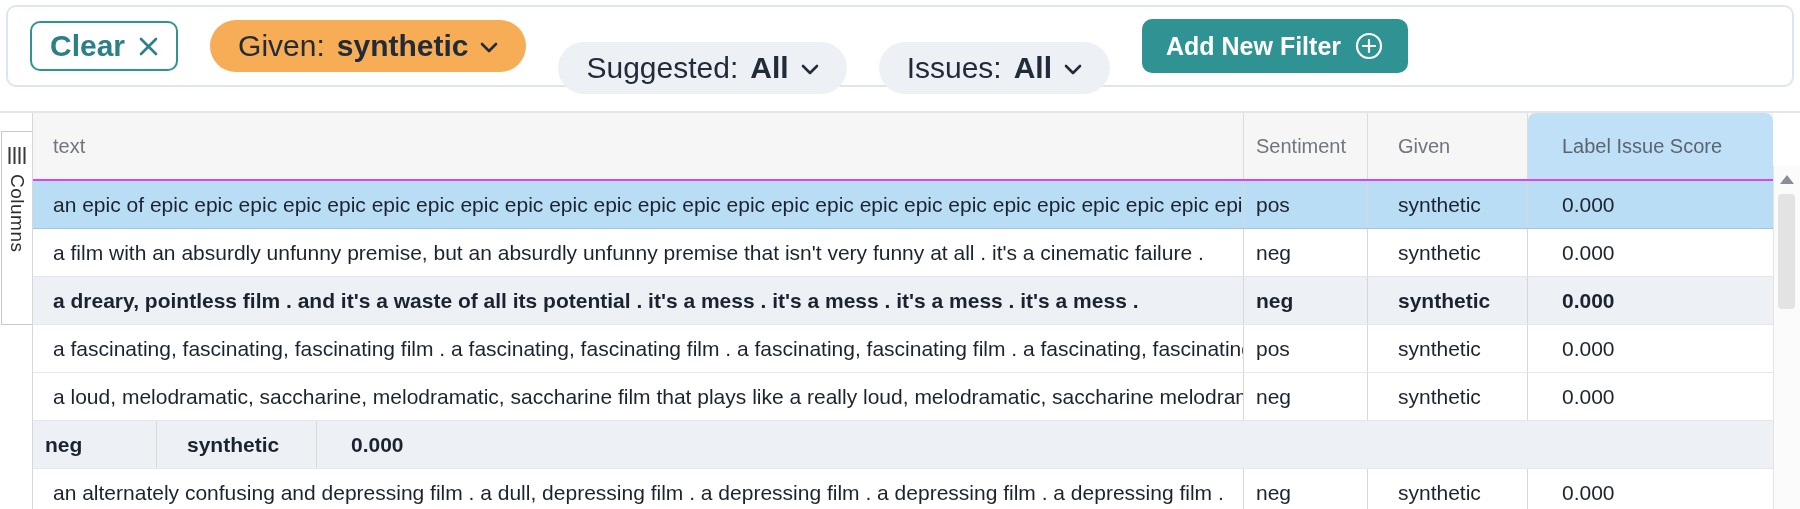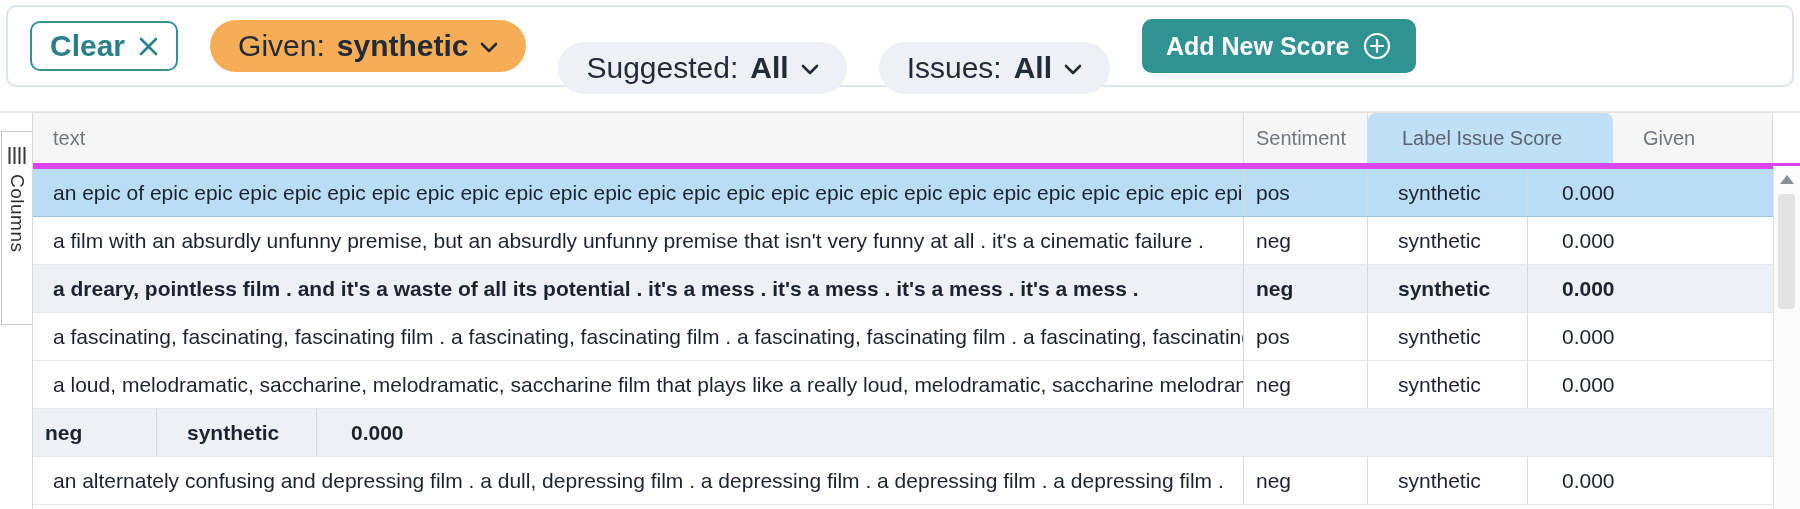--- a/index.html
+++ b/index.html
@@ -44,21 +44,21 @@
   .side-tab-label{
     position:absolute;top:42px;left:50%;transform:translateX(-50%);
     writing-mode:vertical-rl;font-size:19px;color:#2d2d2d;letter-spacing:.5px;white-space:nowrap;
   }
 
   .table-area{
     position:absolute;top:113px;left:32px;right:0;bottom:0;
     border-left:1px solid #d7d7d7;box-sizing:border-box;display:flex;flex-direction:column;background:#fff;
   }
   .grid-header{
-    display:flex;height:56px;background:#f6f6f6;border-bottom:6px solid #d946ef;
+    display:flex;height:68px;background:#f6f6f6;border-bottom:2px solid #d946ef;
     box-sizing:border-box;color:#70757e;font-size:20px;flex:0 0 auto;
   }
   .gh-cell{display:flex;align-items:center;box-sizing:border-box;border-right:1px solid #dcdcdc;cursor:pointer;}
   .gh-text{flex:1;padding-left:20px;min-width:0;}
   .gh-sentiment{width:124px;padding-left:12px;}
   .gh-given{width:160px;padding-left:30px;}
   .gh-score{
     width:245px;padding-left:34px;border-right:none;
     background:var(--header_highlight_blue,#bfe0f6);border-radius:8px 8px 0 0;color:#5b6572;
   }
@@ -127,21 +127,21 @@
       <span>Issues:</span>
       <b>All</b>
       <span>
         <svg width="18" height="11" viewBox="0 0 18 11">
             <polyline points="2,2 9,9 16,2" fill="none" stroke="#222b38" stroke-width="2.6" stroke-linecap="round" stroke-linejoin="round"></polyline>
           </svg>
       </span>
     </button>
 
     <button class="add-btn">
-      <span>Add New Score</span>
+      <span>Add New Filter</span>
       <span>
         <svg width="30" height="30" viewBox="0 0 30 30">
             <circle cx="15" cy="15" r="12" fill="none" stroke="#fff" stroke-width="2.2"></circle>
             <path d="M15 9 V21 M9 15 H21" stroke="#fff" stroke-width="2.2" stroke-linecap="round"></path>
           </svg>
       </span>
     </button>
   </div>
 
   <div class="table-topline"></div>
@@ -153,22 +153,22 @@
         <i></i>
         <i></i>
       </span>
     <span class="side-tab-label">Columns</span>
   </div>
 
   <div class="table-area">
     <div class="grid-header">
       <div class="gh-cell gh-text">text</div>
       <div class="gh-cell gh-sentiment">Sentiment</div>
+      <div class="gh-cell gh-given">Given</div>
       <div class="gh-cell gh-score">Label Issue Score</div>
-      <div class="gh-cell gh-given">Given</div>
       <div class="gh-cell gh-scrollpad"></div>
     </div>
 
     <div class="grid-body" id="rows">
   <div class="row selected">
     <div class="cell c-text">an epic of epic epic epic epic epic epic epic epic epic epic epic epic epic epic epic epic epic epic epic epic epic epic epic epic epic epic epic epic epic epic</div>
     <div class="cell c-sentiment">pos</div>
     <div class="cell c-given">synthetic</div>
     <div class="cell c-score">0.000</div>
   </div>

